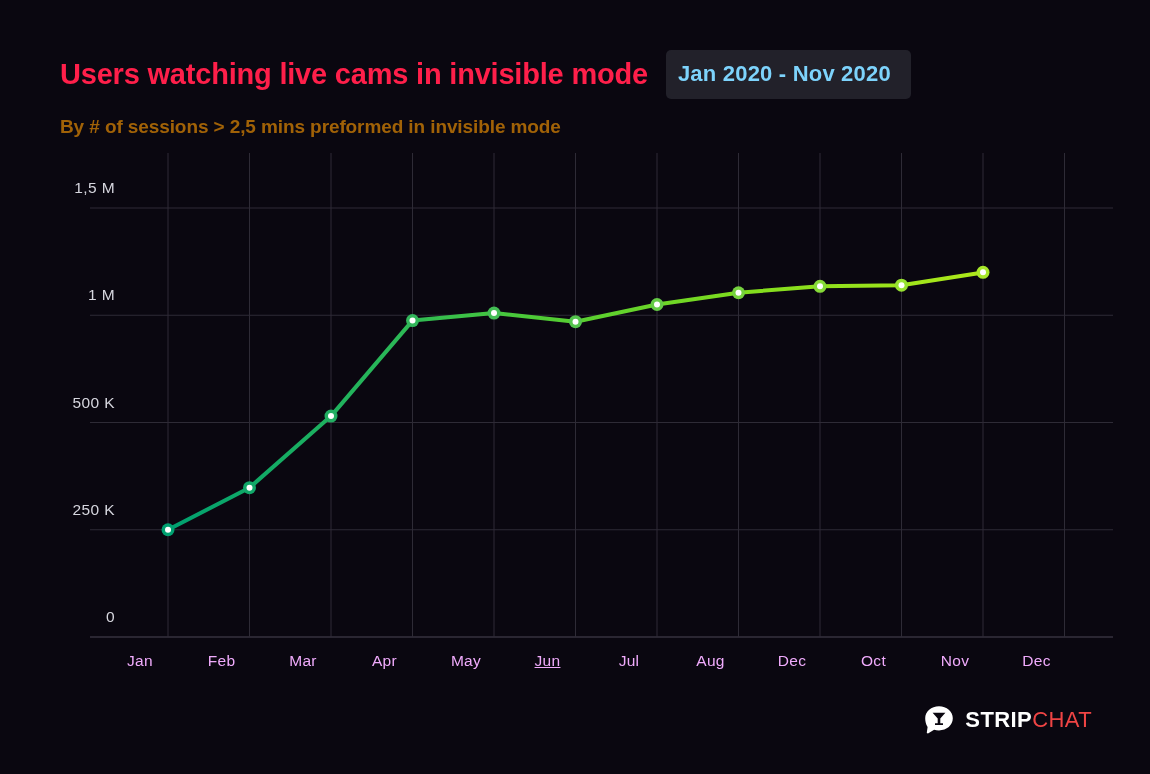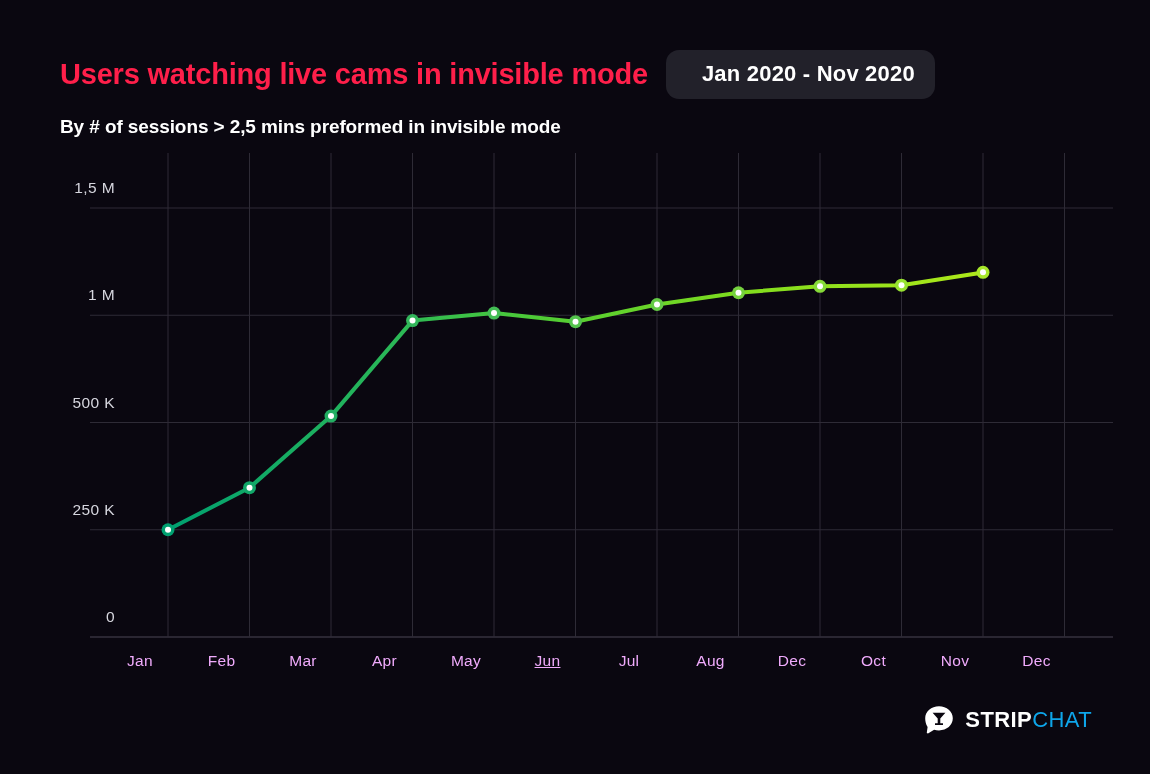--- a/index.html
+++ b/index.html
@@ -39,34 +39,34 @@
   .chart-title {
     font-size: 29px;
     font-weight: bold;
     color: #FF1F4A;
     letter-spacing: -0.2px;
     white-space: nowrap;
     line-height: 1;
   }
   .date-badge {
     background: #22212A;
-    border-radius: 13px;
-    padding: 13px 20px 14px 36px;
+    border-radius: 5px;
+    padding: 13px 20px 14px 12px;
     font-size: 22px;
     font-weight: 600;
-    color: #ffffff;
+    color: #7dd3fc;
     white-space: nowrap;
     line-height: 1;
     letter-spacing: 0.2px;
   }
   .chart-subtitle {
     margin-top: 14px;
     font-size: 19px;
     font-weight: bold;
-    color: #ffffff;
+    color: #a16207;
     letter-spacing: -0.1px;
     white-space: nowrap;
   }
 
   
   .plot-wrap {
     position: absolute;
     left: 0;
     top: 0;
     width: 1150px;
@@ -106,21 +106,21 @@
   }
   .logo-mark { display: block; }
   .logo-text {
     font-size: 22px;
     font-weight: bold;
     letter-spacing: 0.4px;
     line-height: 1;
     white-space: nowrap;
   }
   .logo-strip { color: #FFFFFF; }
-  .logo-chat { color: #0ea5e9; font-weight: normal; }
+  .logo-chat { color: #ef4444; font-weight: normal; }
 </style>
 </head>
 <body>
 
 <div class="page">
 
   <div class="header">
     <div class="title-row">
       <div class="chart-title">Users watching live cams in invisible mode</div>
       <div class="date-badge">Jan 2020 - Nov 2020</div>

